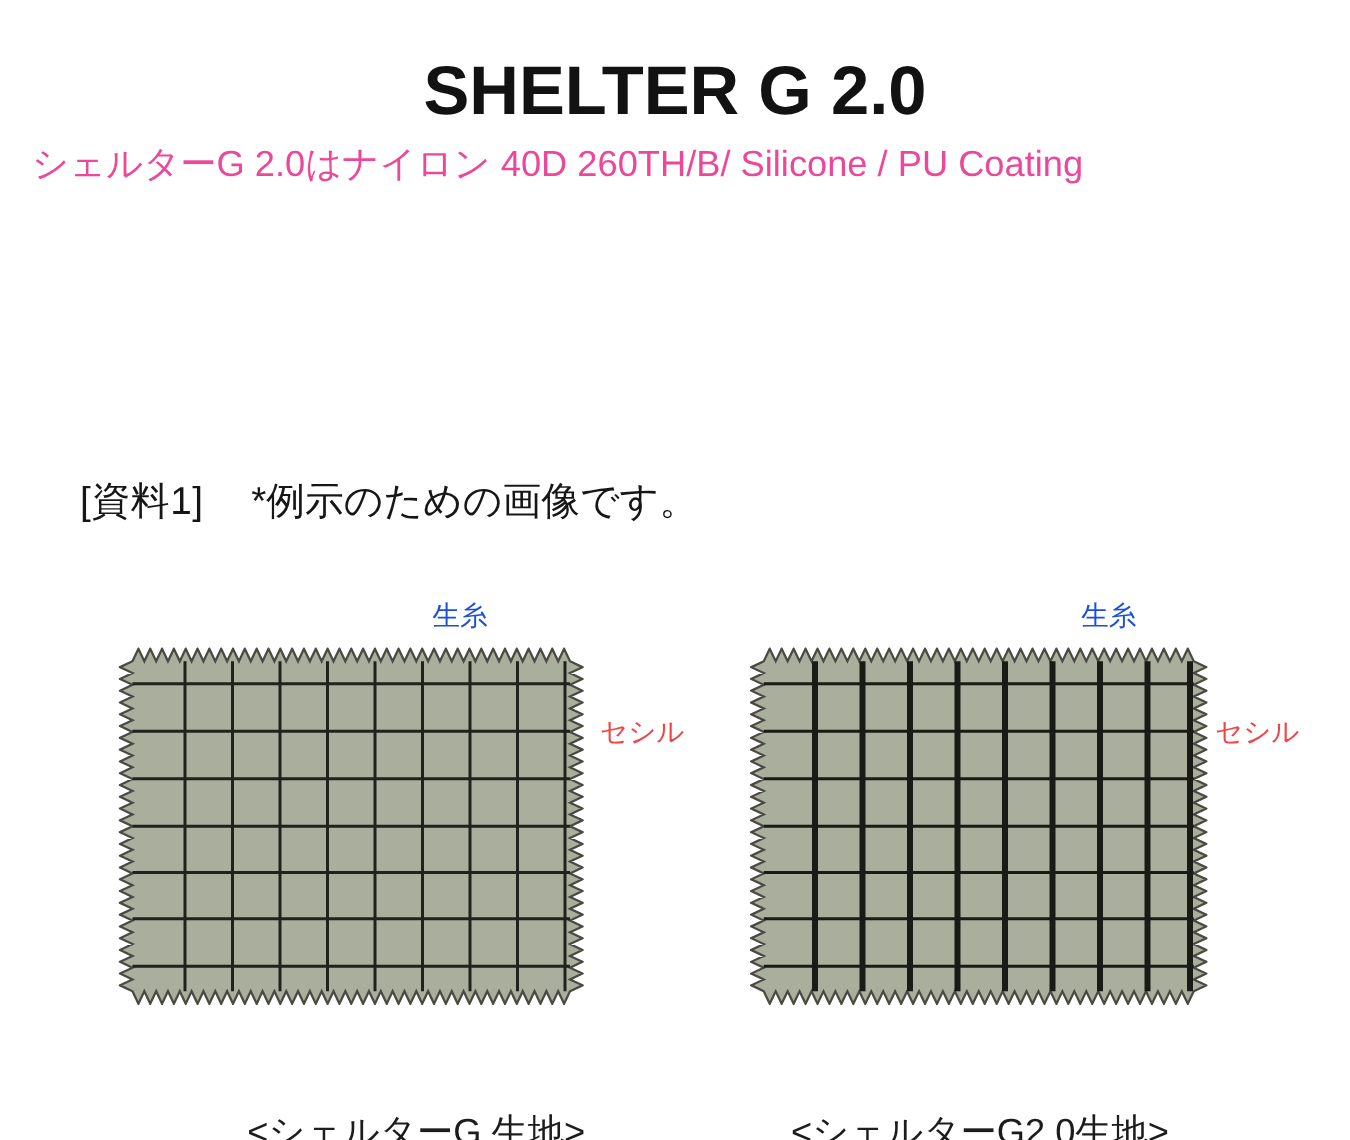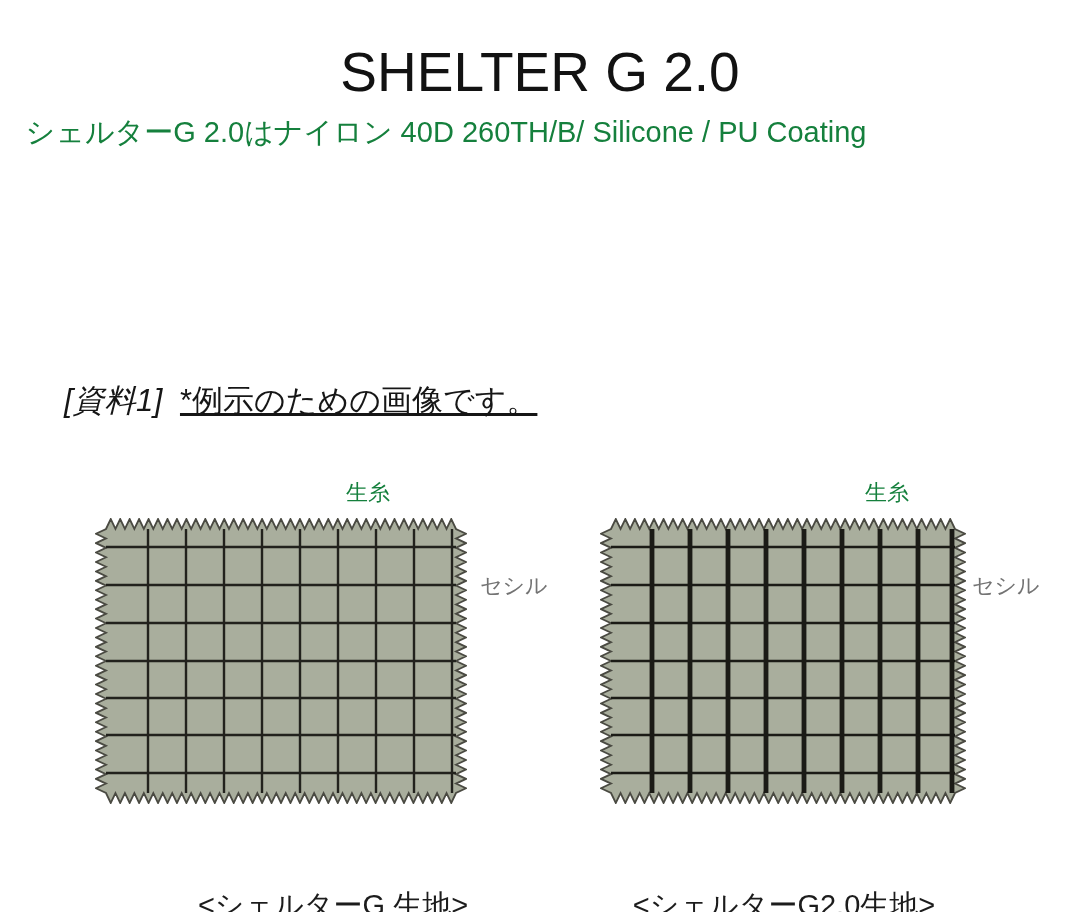--- a/index.html
+++ b/index.html
@@ -6,54 +6,54 @@
   body{
     width:1080px;height:912px;position:relative;overflow:hidden;
     font-family:"Liberation Sans","DejaVu Sans",sans-serif;
     -webkit-font-smoothing:antialiased;
   }
   .page{position:absolute;inset:0;width:1080px;height:912px;}
 
   .title{
     position:absolute;top:6px;left:0;width:1080px;
     text-align:center;font-size:55px;line-height:58px;
-    font-weight:400;letter-spacing:0px;color:#121212;
+    font-weight:700;letter-spacing:0px;color:#121212;
     font-family:"Liberation Sans","DejaVu Sans",sans-serif;
   }
 
   .description{
     position:absolute;top:100px;left:0;width:892px;
     text-align:center;font-size:29px;line-height:65px;
-    font-weight:500;color:#15803d;
+    font-weight:500;color:#ec4899;
   }
   .description .line{white-space:nowrap;}
 
   .figure-note{
     position:absolute;top:381px;left:64px;
     font-size:31px;line-height:40px;color:#161616;white-space:nowrap;
   }
-  .figure-note .ref{font-weight:500;letter-spacing:0.5px;font-style:italic;}
-  .figure-note .note-text{margin-left:17px;font-weight:500;text-decoration:underline;}
+  .figure-note .ref{font-weight:500;letter-spacing:0.5px;}
+  .figure-note .note-text{margin-left:38px;font-weight:500;}
 
   .figure{position:absolute;top:518px;}
   .figure.fig-left{left:95px;width:372px;}
   .figure.fig-right{left:600px;width:366px;}
 
   .swatch-svg{position:absolute;top:0;left:0;display:block;}
 
   .top-label{
     position:absolute;top:-40px;transform:translateX(-50%);
-    font-size:22px;color:#15803d;font-weight:500;white-space:nowrap;
+    font-size:22px;color:#1d4ed8;font-weight:500;white-space:nowrap;
   }
   .fig-left  .top-label{left:273px;}
   .fig-right .top-label{left:287px;}
 
   .side-label{
     position:absolute;top:53px;
-    font-size:22px;color:#737373;font-weight:500;white-space:nowrap;
+    font-size:22px;color:#ef4444;font-weight:500;white-space:nowrap;
   }
   .fig-left  .side-label{left:calc(100% + 13px);}
   .fig-right .side-label{left:calc(100% + 6px);}
 
   .caption{
     position:absolute;top:328px;transform:translateX(-50%);
     font-size:29px;font-weight:500;color:#1c1c1c;white-space:nowrap;margin-top:40px;
   }
   .fig-left  .caption{left:238px;}
   .fig-right .caption{left:184px;text-align:right;}

